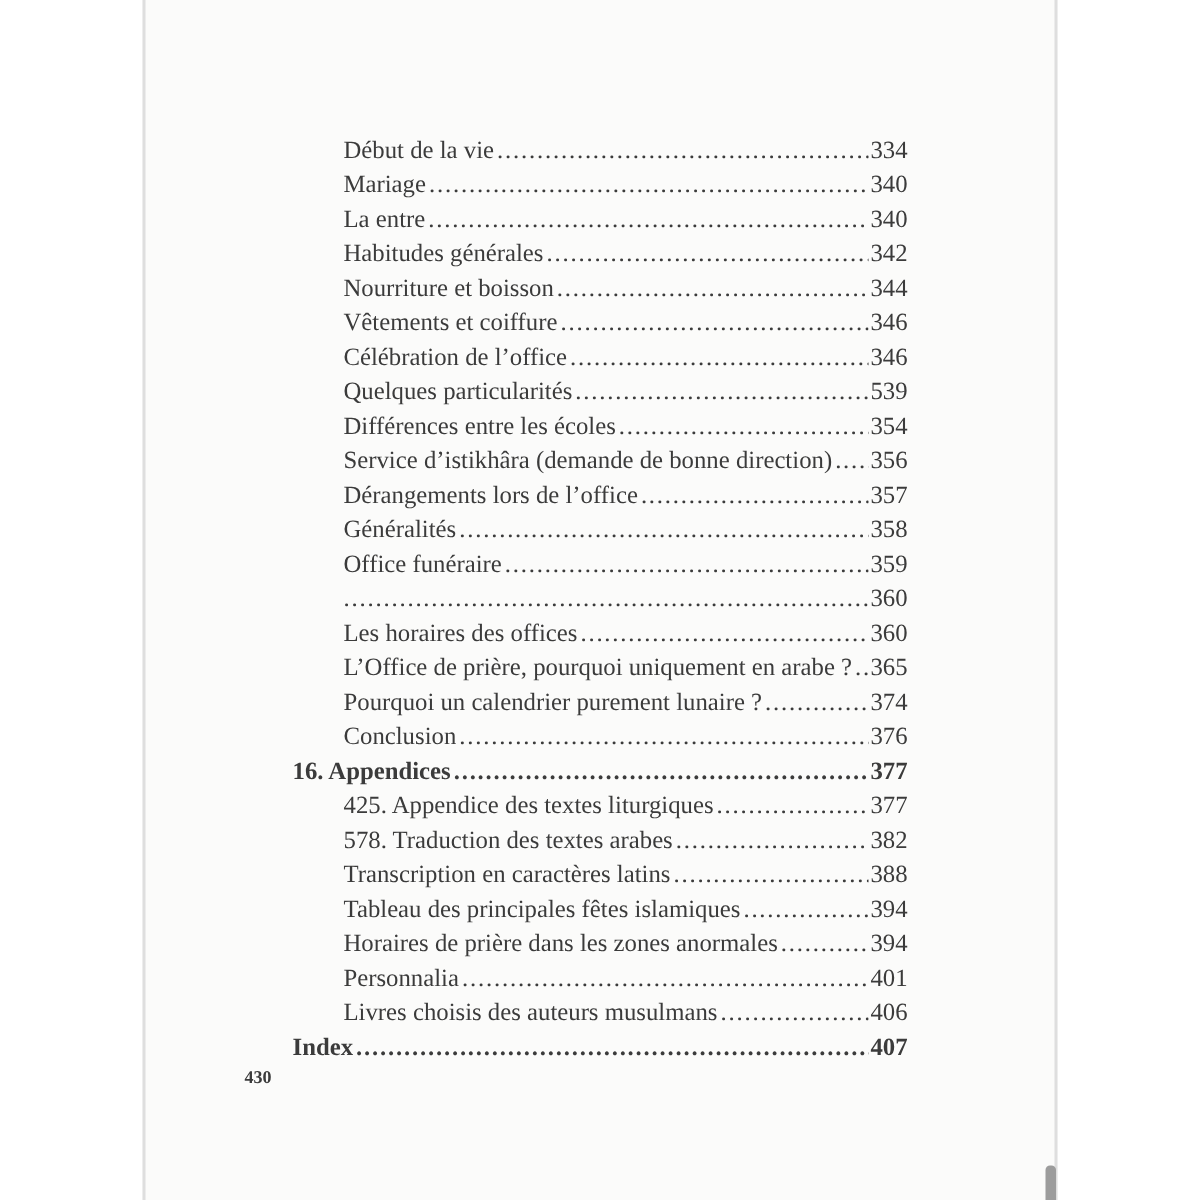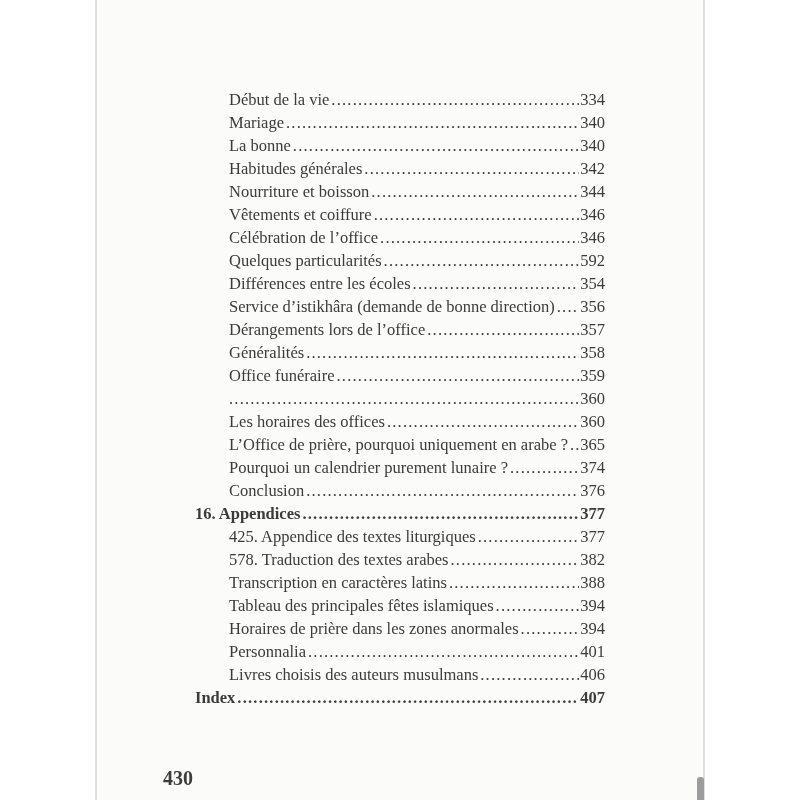--- a/index.html
+++ b/index.html
@@ -48,22 +48,22 @@
     flex:1 1 auto;
     min-width:0;
     overflow:hidden;
     white-space:nowrap;
     letter-spacing:1.2px;
   }
   .toc-page{ flex:0 0 auto; padding-left:1px; }
 
   .folio{
     position:absolute;
-    left:66px; top:767px;
-    font-size:20px;
+    left:66px; top:707px;
+    font-size:12px;
     font-weight:bold;
     line-height:22px;
   }
 
   .edge-shadow{
     position:absolute;
     left:697px; top:777px;
     width:7px; height:23px;
     background:var(--shadow);
     border-radius:3px 3px 0 0;
@@ -81,21 +81,21 @@
     <span class="toc-page">334</span>
   </div>
 
   <div class="toc-row indent">
     <span class="toc-title">Mariage</span>
     <span class="toc-dots">........................................................................................................................................................................................................</span>
     <span class="toc-page">340</span>
   </div>
 
   <div class="toc-row indent">
-    <span class="toc-title">La bonne</span>
+    <span class="toc-title">La entre</span>
     <span class="toc-dots">........................................................................................................................................................................................................</span>
     <span class="toc-page">340</span>
   </div>
 
   <div class="toc-row indent">
     <span class="toc-title">Habitudes générales</span>
     <span class="toc-dots">........................................................................................................................................................................................................</span>
     <span class="toc-page">342</span>
   </div>
 
@@ -113,21 +113,21 @@
 
   <div class="toc-row indent">
     <span class="toc-title">Célébration de l’office</span>
     <span class="toc-dots">........................................................................................................................................................................................................</span>
     <span class="toc-page">346</span>
   </div>
 
   <div class="toc-row indent">
     <span class="toc-title">Quelques particularités</span>
     <span class="toc-dots">........................................................................................................................................................................................................</span>
-    <span class="toc-page">592</span>
+    <span class="toc-page">539</span>
   </div>
 
   <div class="toc-row indent">
     <span class="toc-title">Différences entre les écoles</span>
     <span class="toc-dots">........................................................................................................................................................................................................</span>
     <span class="toc-page">354</span>
   </div>
 
   <div class="toc-row indent">
     <span class="toc-title">Service d’istikhâra (demande de bonne direction)</span>

